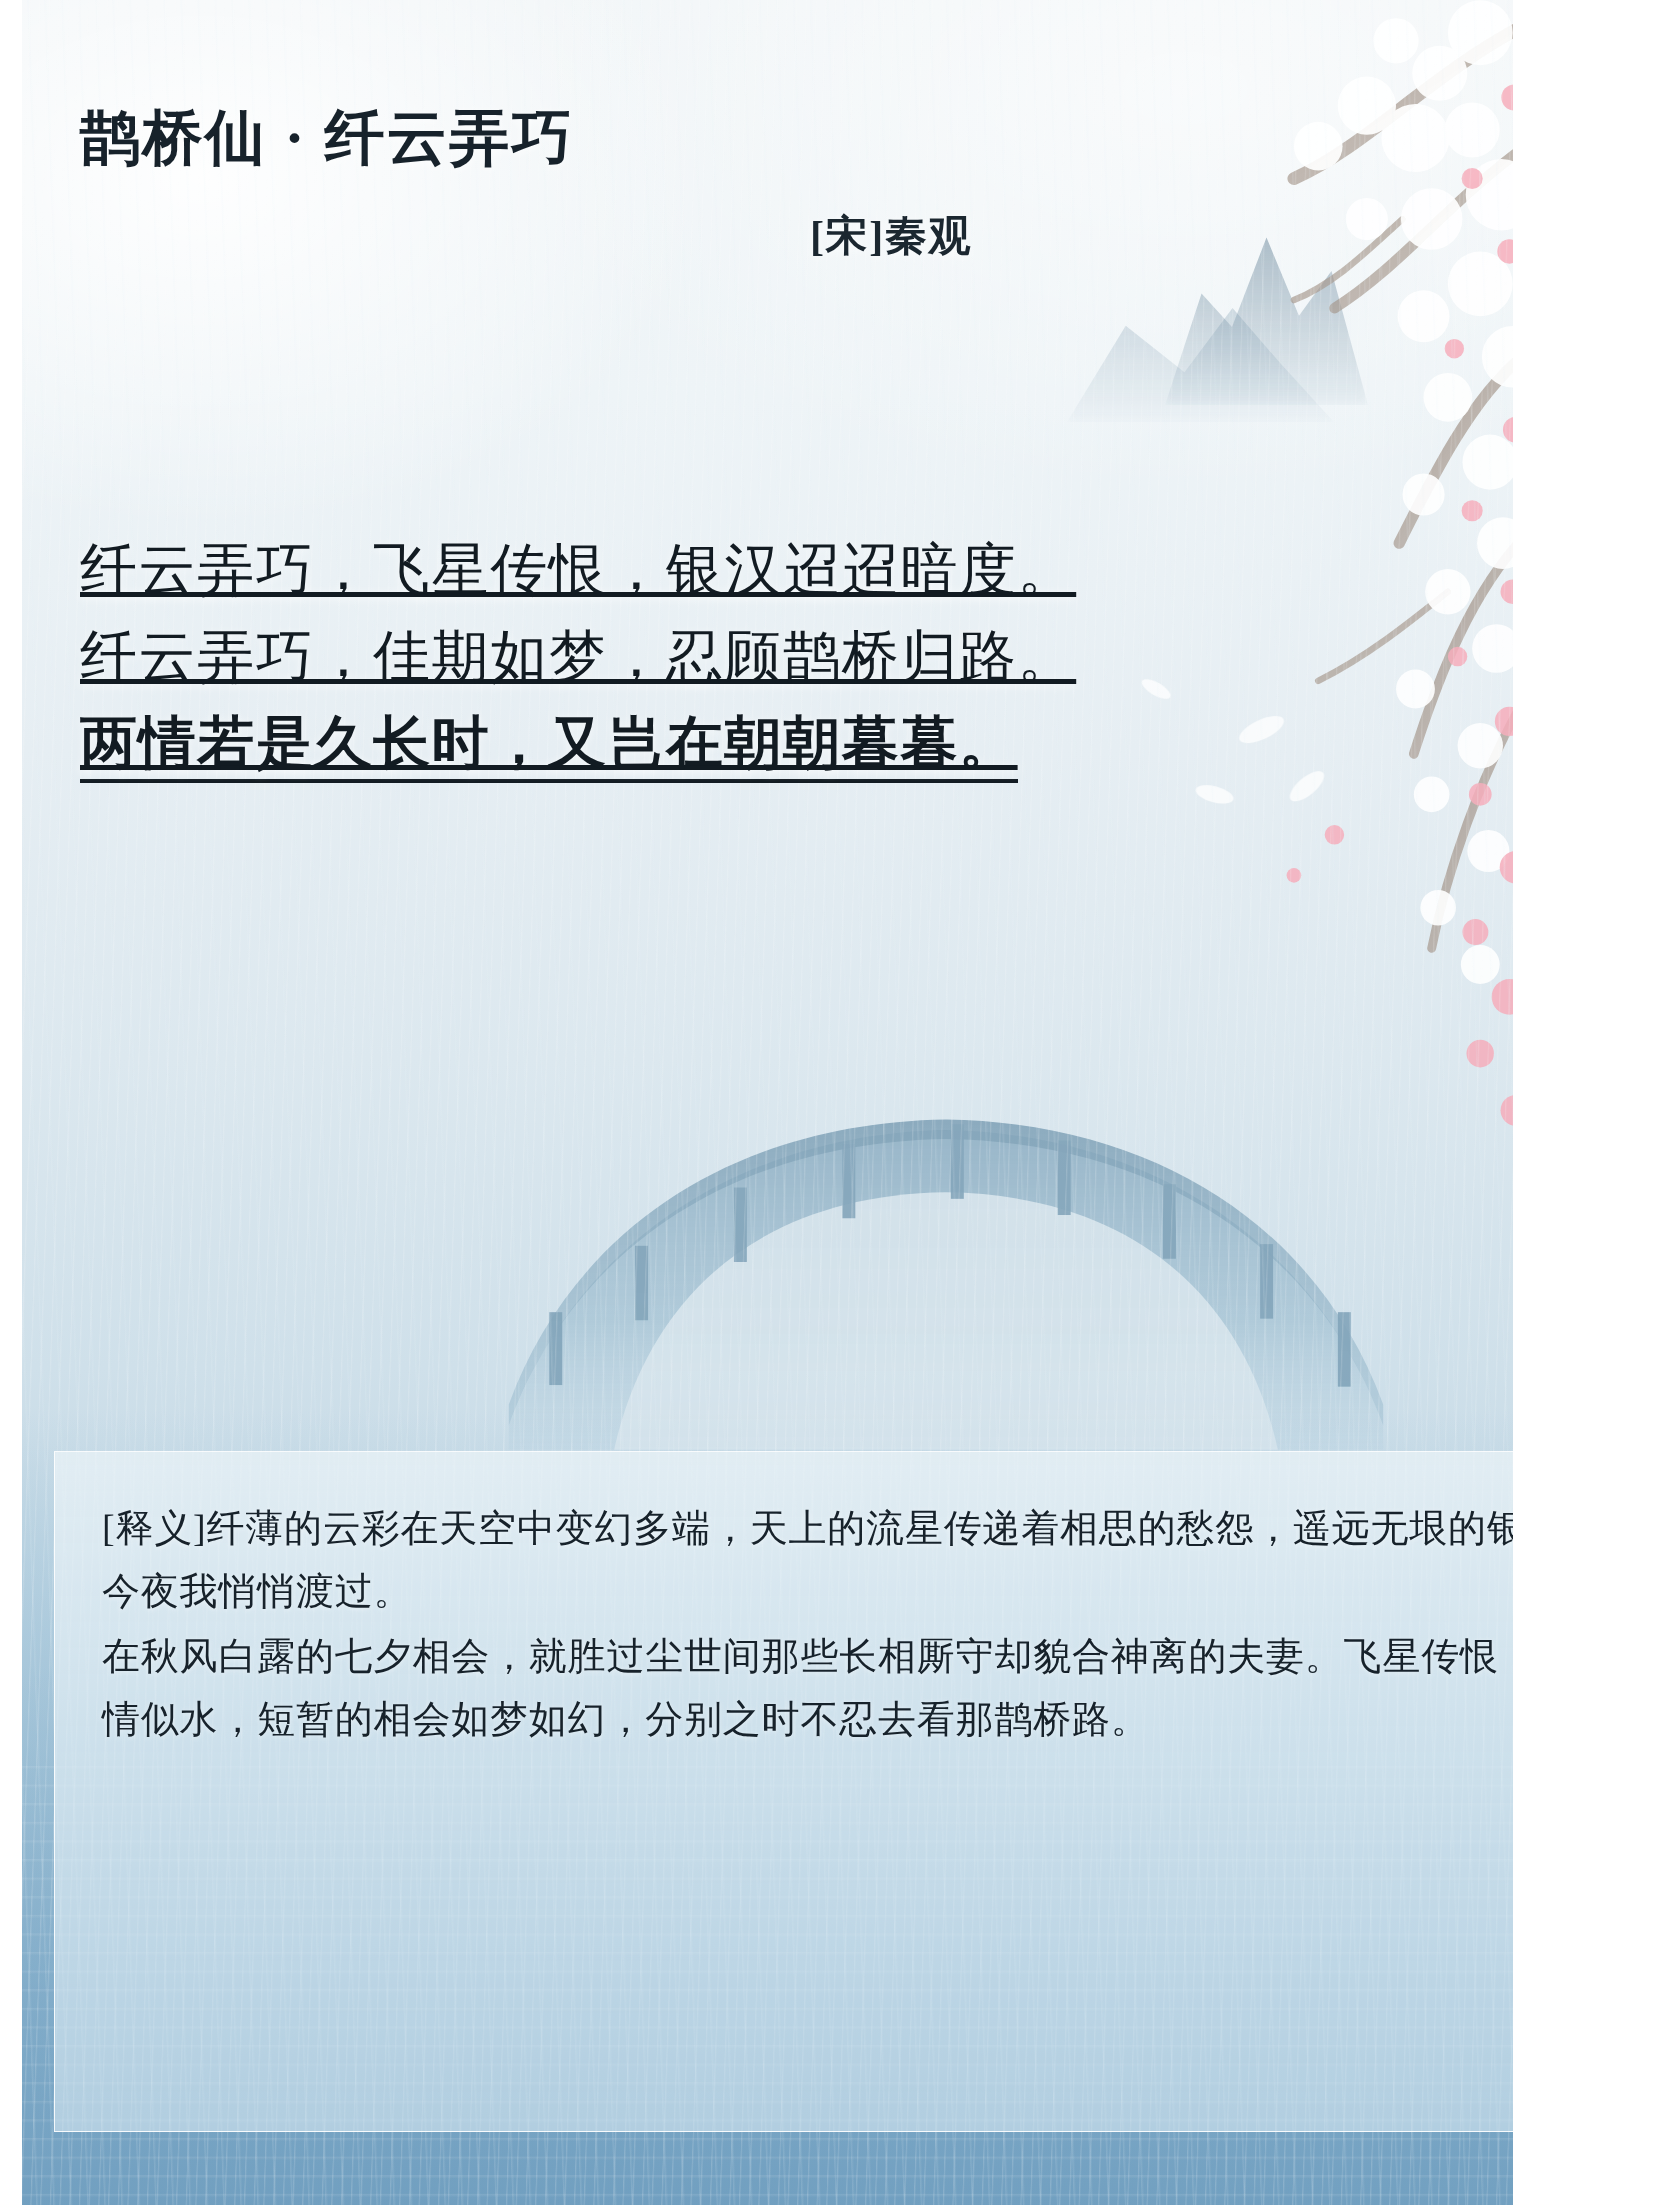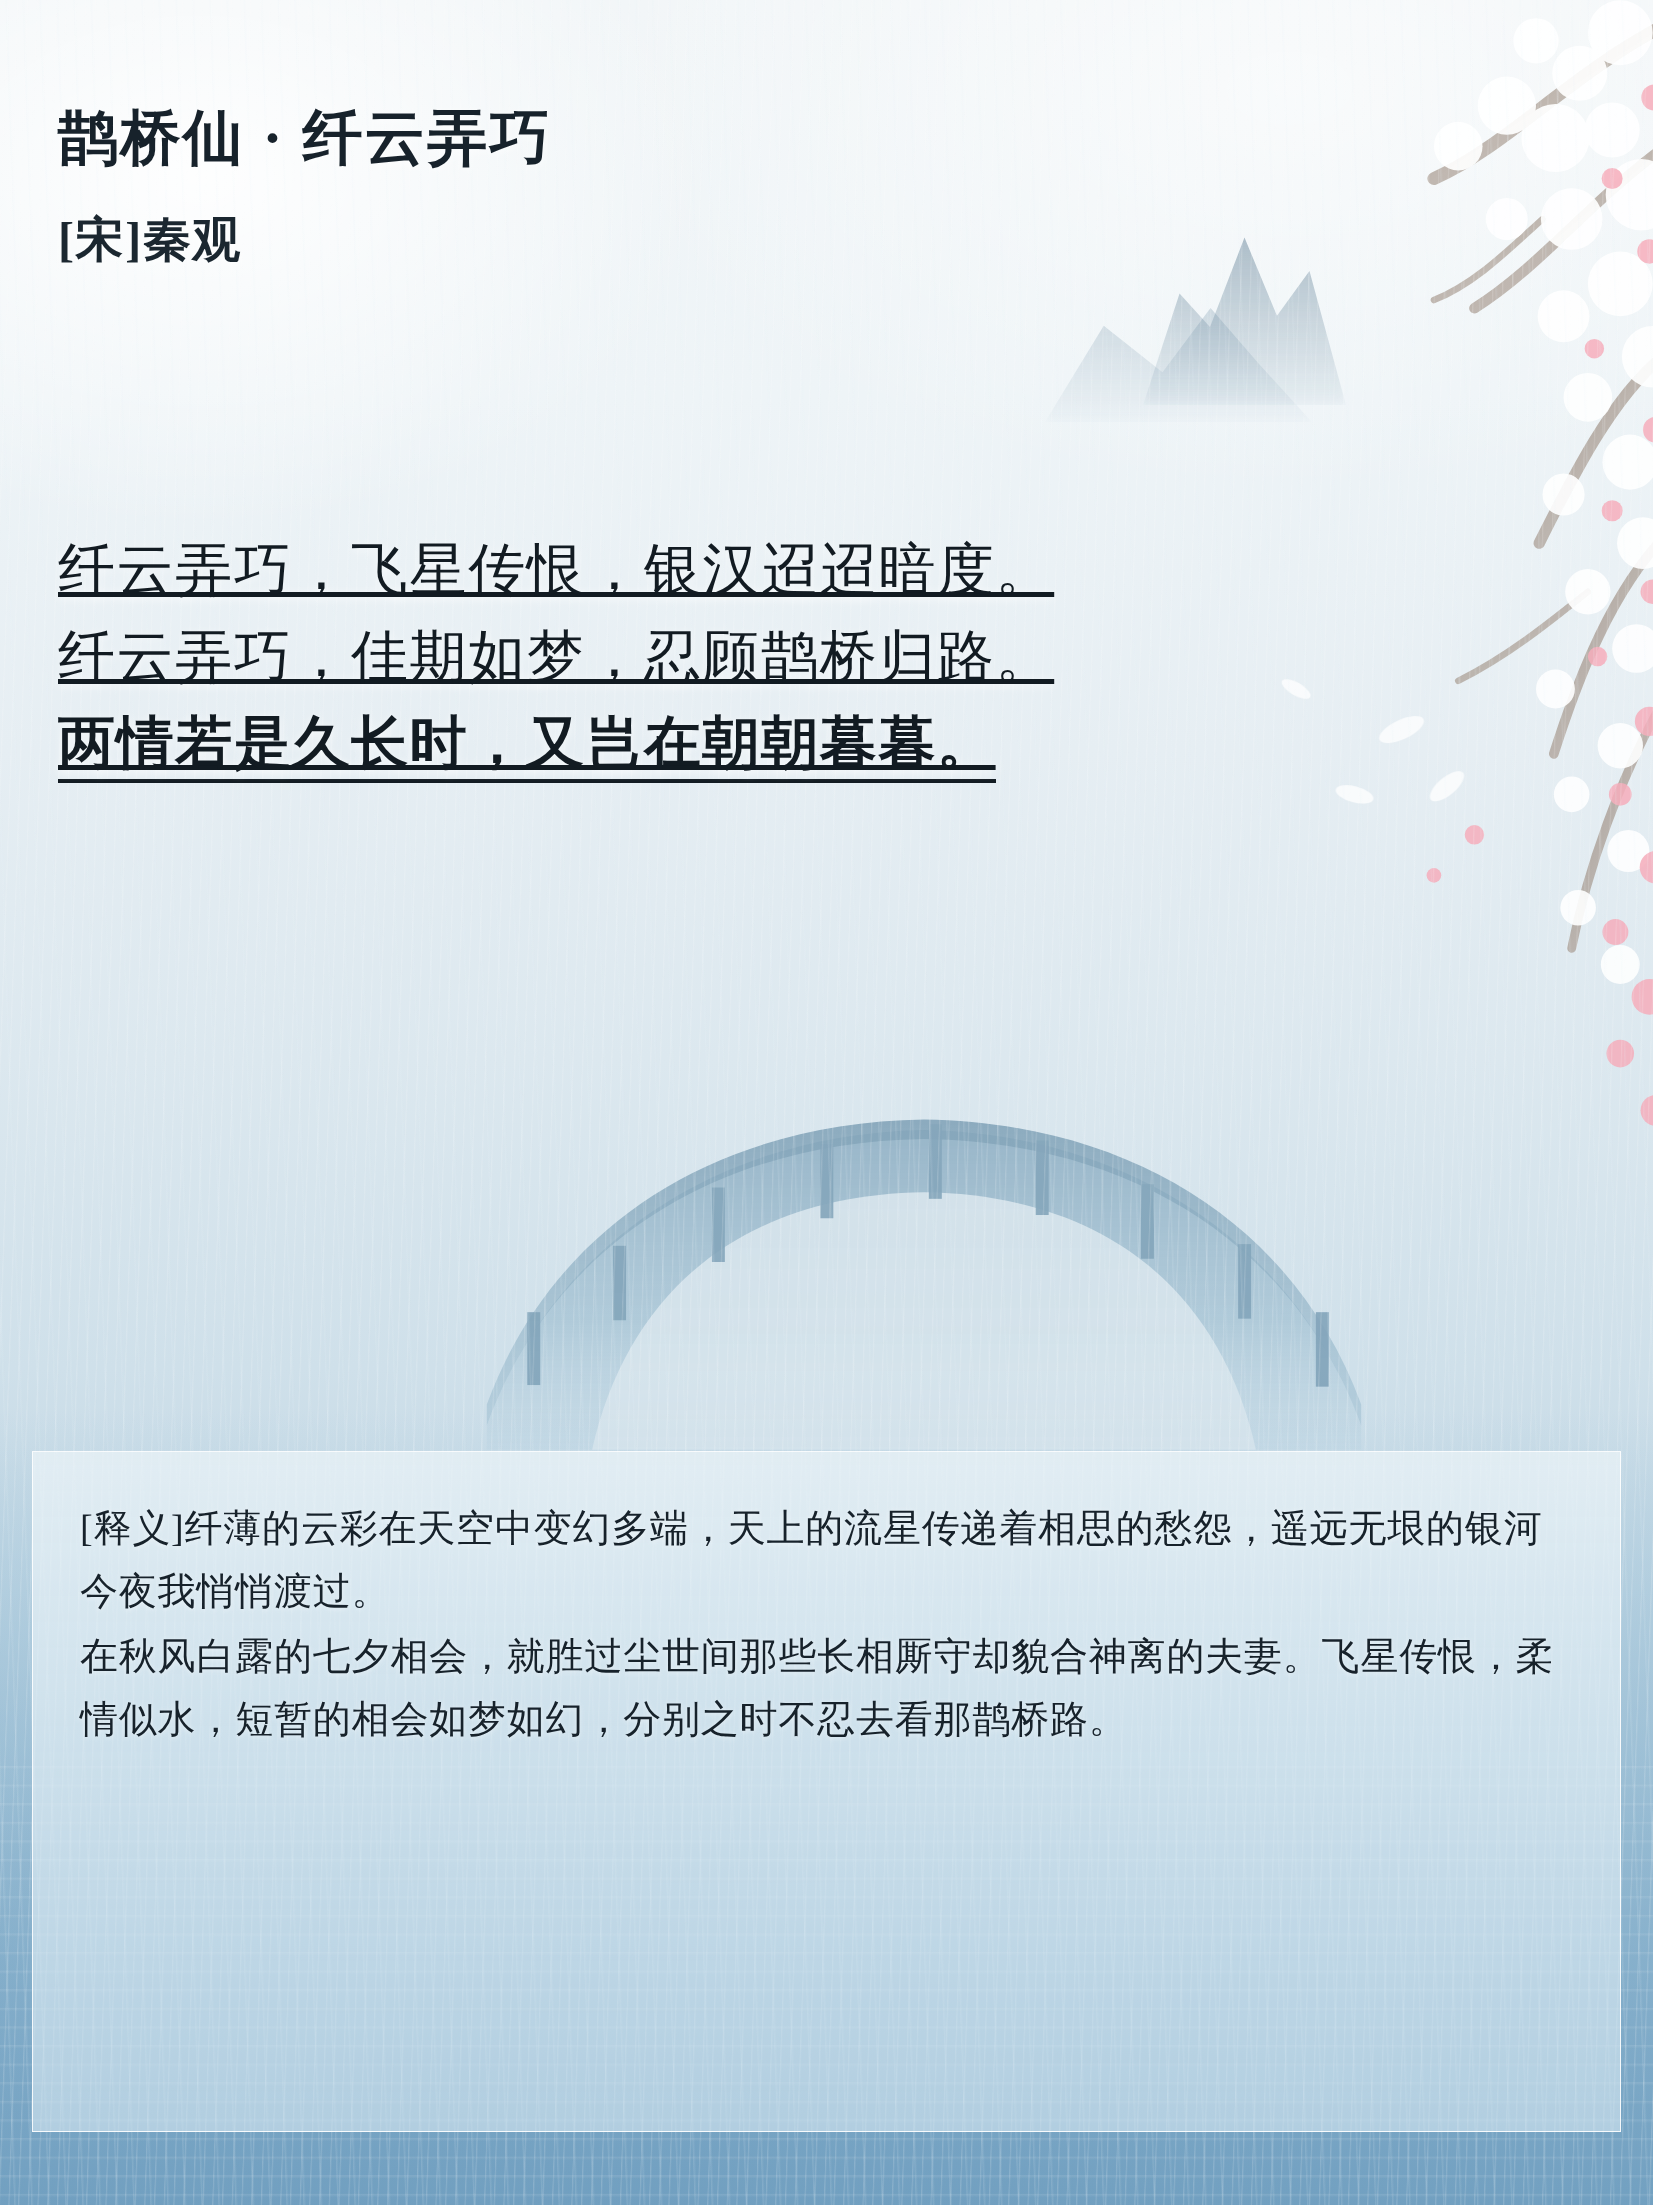--- a/index.html
+++ b/index.html
@@ -6,34 +6,35 @@
     margin: 0;
     padding: 0;
     background: #ffffff;
   }
   body {
     font-family: "Liberation Serif", "DejaVu Serif", serif;
   }
 
   .poster {
     position: relative;
-    width: 1653px;
+    width: 1491px;
     height: 2205px;
     overflow: hidden;
     background: linear-gradient(180deg,
         #f2f6f8 0%,
         #eef4f7 18%,
         #e6eef3 34%,
         #dce8ef 48%,
         #cfe0ea 62%,
         #c2d7e4 72%,
         #b6cfdf 80%,
         #a9c6d9 88%,
         #9cbdd3 96%,
         #93b7cf 100%);
+    margin-left: 22px;
   }
 
   
   .bg-layer {
     position: absolute;
     inset: 0;
     pointer-events: none;
   }
 
   
@@ -138,26 +139,27 @@
   .title {
     font-size: 60px;
     font-weight: bold;
     color: #17222b;
     letter-spacing: 2.4px;
     line-height: 1.2;
     margin: 0 0 34px 0;
     text-shadow: 0 1.6px 8px rgba(255,255,255,0.75);
   }
   .author {
-    font-size: 48px;
+    font-size: 42px;
     font-weight: bold;
     color: #1b2730;
     letter-spacing: 1.6px;
     margin: 0;
     text-shadow: 0 1.6px 8px rgba(255,255,255,0.75);
+    text-align: right;
   }
 
   .poem {
     position: absolute;
     left: 58px;
     top: 527px;
     width: 1475px;
   }
   .poem-line {
     font-size: 57px;

